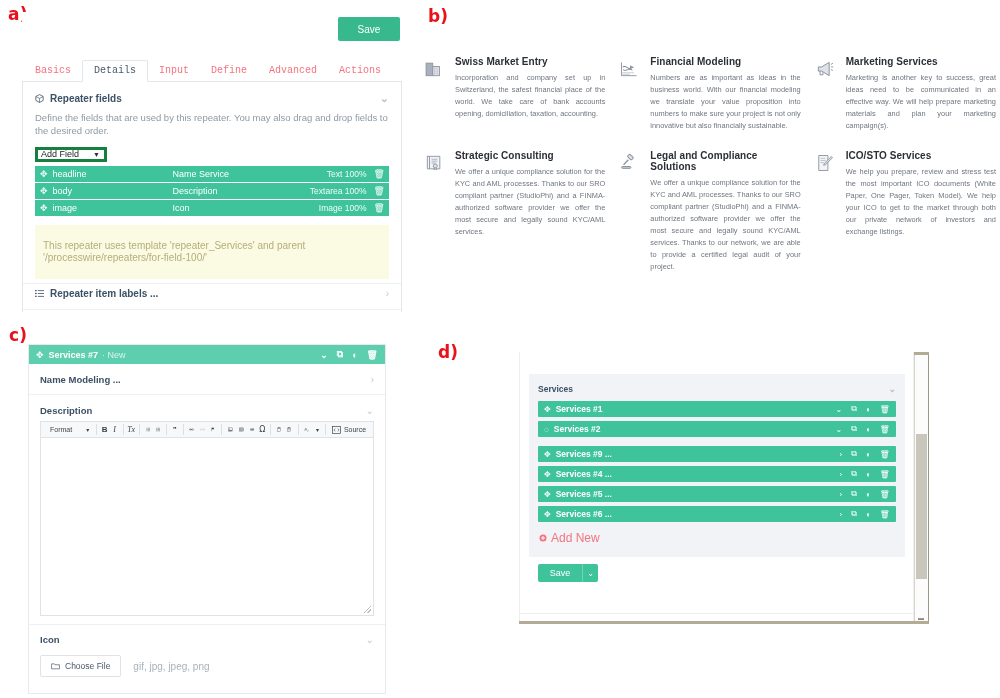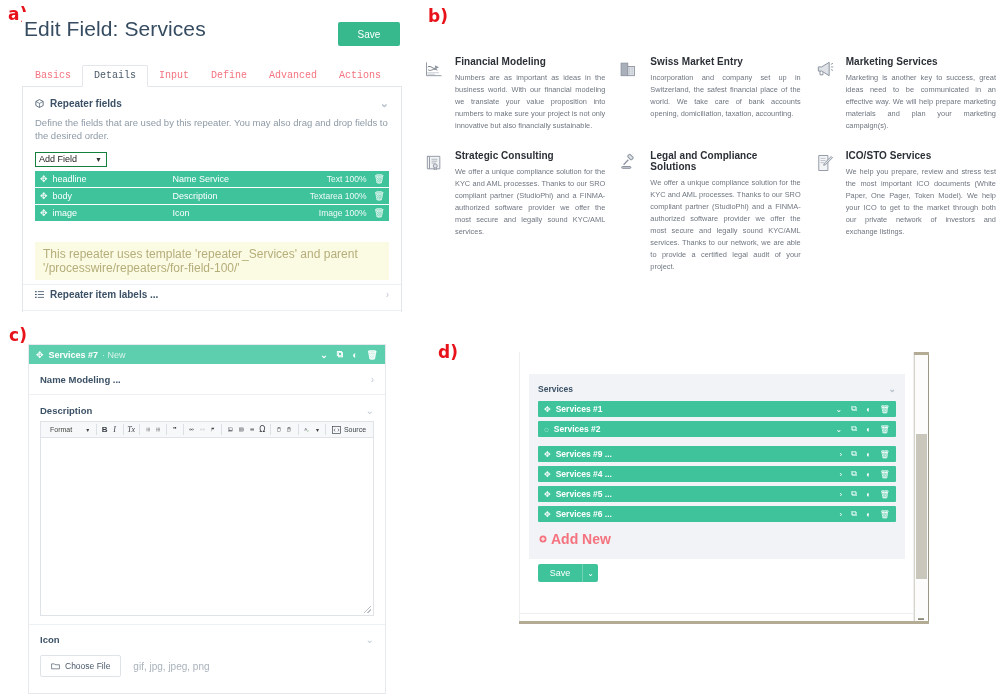--- a/index.html
+++ b/index.html
@@ -79,21 +79,21 @@
     font-size: 10px; font-weight: 700; color: #3c5166;
   }
   .pa-sect-head .sico { margin-right: 6px; display:inline-flex; }
   .pa-sect-head .caret { margin-left: auto; color: #b9c2cc; font-size: 11px; }
   .pa-desc {
     font-size: 9.5px; color: #8e9aa6; margin-top: 7px; line-height: 1.35;
   }
   .pa-addfield {
     margin-top: 9px;
     width: 72px; height: 15px;
-    border: 1px solid #15803d; background: #fff;
+    border: 3px solid #15803d; background: #fff;
     font-size: 9px; color: #222;
     display: flex; align-items: center;
     padding-left: 3px; position: relative;
   }
   .pa-addfield .arrow {
     position: absolute; right: 4px; font-size: 7px; color: #333;
   }
   .fieldrows { margin-top: 4px; }
   .frow {
     display: flex; align-items: center;
@@ -103,23 +103,23 @@
     padding: 0 4px 0 5px;
   }
   .frow .drag { font-size: 9px; margin-right: 5px; opacity: .95; }
   .frow .fname { width: 120px; }
   .frow .flabel { flex: 1; }
   .frow .ftype { font-size: 8.5px; opacity: .92; margin-right: 7px; }
   .frow .ftrash { font-size: 9px; }
   .pa-note {
     background: #fbfbe3;
     color: #b5ad7a;
-    font-size: 12px;
-    padding: 5px 8px;
-    margin: 21px 0 0 0;
+    font-size: 10px;
+    padding: 15px 8px;
+    margin: 9px 0 0 0;
     line-height: 1.2;
   }
   .pa-row {
     border-top: 1px solid #ecf0f3;
     padding: 4px 12px 10px 12px;
     display: flex; align-items: center;
   }
   .pa-row .lbl { font-size: 10px; font-weight: 700; color: #3c5166; }
   .pa-row .sico { margin-right: 6px; color:#5a6e85; display:inline-flex; }
   .pa-row .caret { margin-left: auto; color: #c2cad3; font-size: 10px; }
@@ -246,21 +246,21 @@
     padding: 0 6px 0 6px;
     color: #fff; font-size: 8.5px; font-weight: 700;
     margin-bottom: 4px; border-radius: 1px;
   }
   .dr.gap { margin-top: 9px; }
   .dr .drag { font-weight: 400; margin-right: 5px; font-size: 8px; }
   .dr .acts { margin-left: auto; display: flex; align-items: center; gap: 9px; }
   .dr .acts span { font-size: 8px; font-weight: 400; }
   .pd-addnew {
     display: flex; align-items: center; gap: 4px;
-    font-size: 14px; color: #f4737f; font-weight: 700;
+    font-size: 12px; color: #f4737f; font-weight: 400;
     margin-top: 9px; margin-left: 1px; cursor: pointer;
   }
   .pd-save-wrap {
     position: absolute; left: 18px; top: 212px;
     display: flex;
   }
   .pd-save {
     background: #3fc39b; color: #fff;
     font-size: 9px; width: 44px; height: 18px;
     display: flex; align-items: center; justify-content: center;
@@ -308,21 +308,20 @@
 </style>
 </head>
 <body>
 
 <div class="page">
 
   <div class="panel-letter" style="left:8px; top:4px;">a)</div>
 
   <div class="pa">
     <div style="position:relative;height:34px;">
-      <div class="pa-title">Edit Field: Services</div>
       <div class="pa-save">Save</div>
     </div>
 
     <div class="pa-tabs">
       <div class="pa-tab">Basics</div>
       <div class="pa-tab active">Details</div>
       <div class="pa-tab">Input</div>
       <div class="pa-tab">Define</div>
       <div class="pa-tab">Advanced</div>
       <div class="pa-tab">Actions</div>
@@ -408,49 +407,49 @@
 
   <div class="panel-letter" style="left:428px; top:6px;">b)</div>
 
   <div class="pb">
     <div class="pb-grid">
 
       <div class="card">
         <div class="card-ico">
           <svg width="20" height="20" viewBox="0 0 24 24">
               <g fill="none" stroke="#8c94a0" stroke-width="1.1">
+                <rect x="2.5" y="5" width="8" height="15" fill="#a9b0ba" stroke="#8c94a0"></rect>
+                <rect x="10.5" y="9" width="8" height="11" fill="#dfe3e8"></rect>
+                <g stroke="#9aa2ad" stroke-width=".8">
+                  <path d="M12 11h1.4M15 11h1.4M12 13.2h1.4M15 13.2h1.4M12 15.4h1.4M15 15.4h1.4M12 17.6h1.4M15 17.6h1.4"></path>
+                </g>
+              </g>
+            </svg>
+        </div>
+        <div class="card-bd">
+          <div class="card-h">Swiss Market Entry</div>
+          <p class="card-p">Incorporation and company set up in Switzerland, the safest financial place of the world. We take care of bank accounts opening, domiciliation, taxation, accounting.</p>
+        </div>
+      </div>
+
+      <div class="card">
+        <div class="card-ico">
+          <svg width="20" height="20" viewBox="0 0 24 24">
+              <g fill="none" stroke="#8c94a0" stroke-width="1.1">
                 <path d="M3 4v16h18"></path>
                 <path d="M4.5 9.5c4-2.5 6.5 4 10 1" stroke="#6b7480"></path>
                 <path d="M5 13c3.5 2.5 7-3 11 .5" stroke="#6b7480"></path>
                 <path d="M13 7.5 18 10l-4.2 2.3" fill="#8c94a0" stroke="none"></path>
                 <path d="M4 16.5h14M4 18.3h9" stroke="#aeb5bf" stroke-width=".8"></path>
               </g>
             </svg>
         </div>
         <div class="card-bd">
           <div class="card-h">Financial Modeling</div>
           <p class="card-p">Numbers are as important as ideas in the business world. With our financial modeling we translate your value proposition into numbers to make sure your project is not only innovative but also financially sustainable.</p>
-        </div>
-      </div>
-
-      <div class="card">
-        <div class="card-ico">
-          <svg width="20" height="20" viewBox="0 0 24 24">
-              <g fill="none" stroke="#8c94a0" stroke-width="1.1">
-                <rect x="2.5" y="5" width="8" height="15" fill="#a9b0ba" stroke="#8c94a0"></rect>
-                <rect x="10.5" y="9" width="8" height="11" fill="#dfe3e8"></rect>
-                <g stroke="#9aa2ad" stroke-width=".8">
-                  <path d="M12 11h1.4M15 11h1.4M12 13.2h1.4M15 13.2h1.4M12 15.4h1.4M15 15.4h1.4M12 17.6h1.4M15 17.6h1.4"></path>
-                </g>
-              </g>
-            </svg>
-        </div>
-        <div class="card-bd">
-          <div class="card-h">Swiss Market Entry</div>
-          <p class="card-p">Incorporation and company set up in Switzerland, the safest financial place of the world. We take care of bank accounts opening, domiciliation, taxation, accounting.</p>
         </div>
       </div>
 
       <div class="card">
         <div class="card-ico">
           <svg width="20" height="20" viewBox="0 0 24 24">
               <g fill="none" stroke="#8c94a0" stroke-width="1.2">
                 <path d="M4 9.5h4l9-5.5v16l-9-5.5H4z" fill="#dfe3e8"></path>
                 <path d="M6 14.5v4.5h3.5v-3"></path>
                 <path d="M19 9.5h3M19 6.5l2.6-1.4M19 12.5l2.6 1.4" stroke="#9aa2ad"></path>

